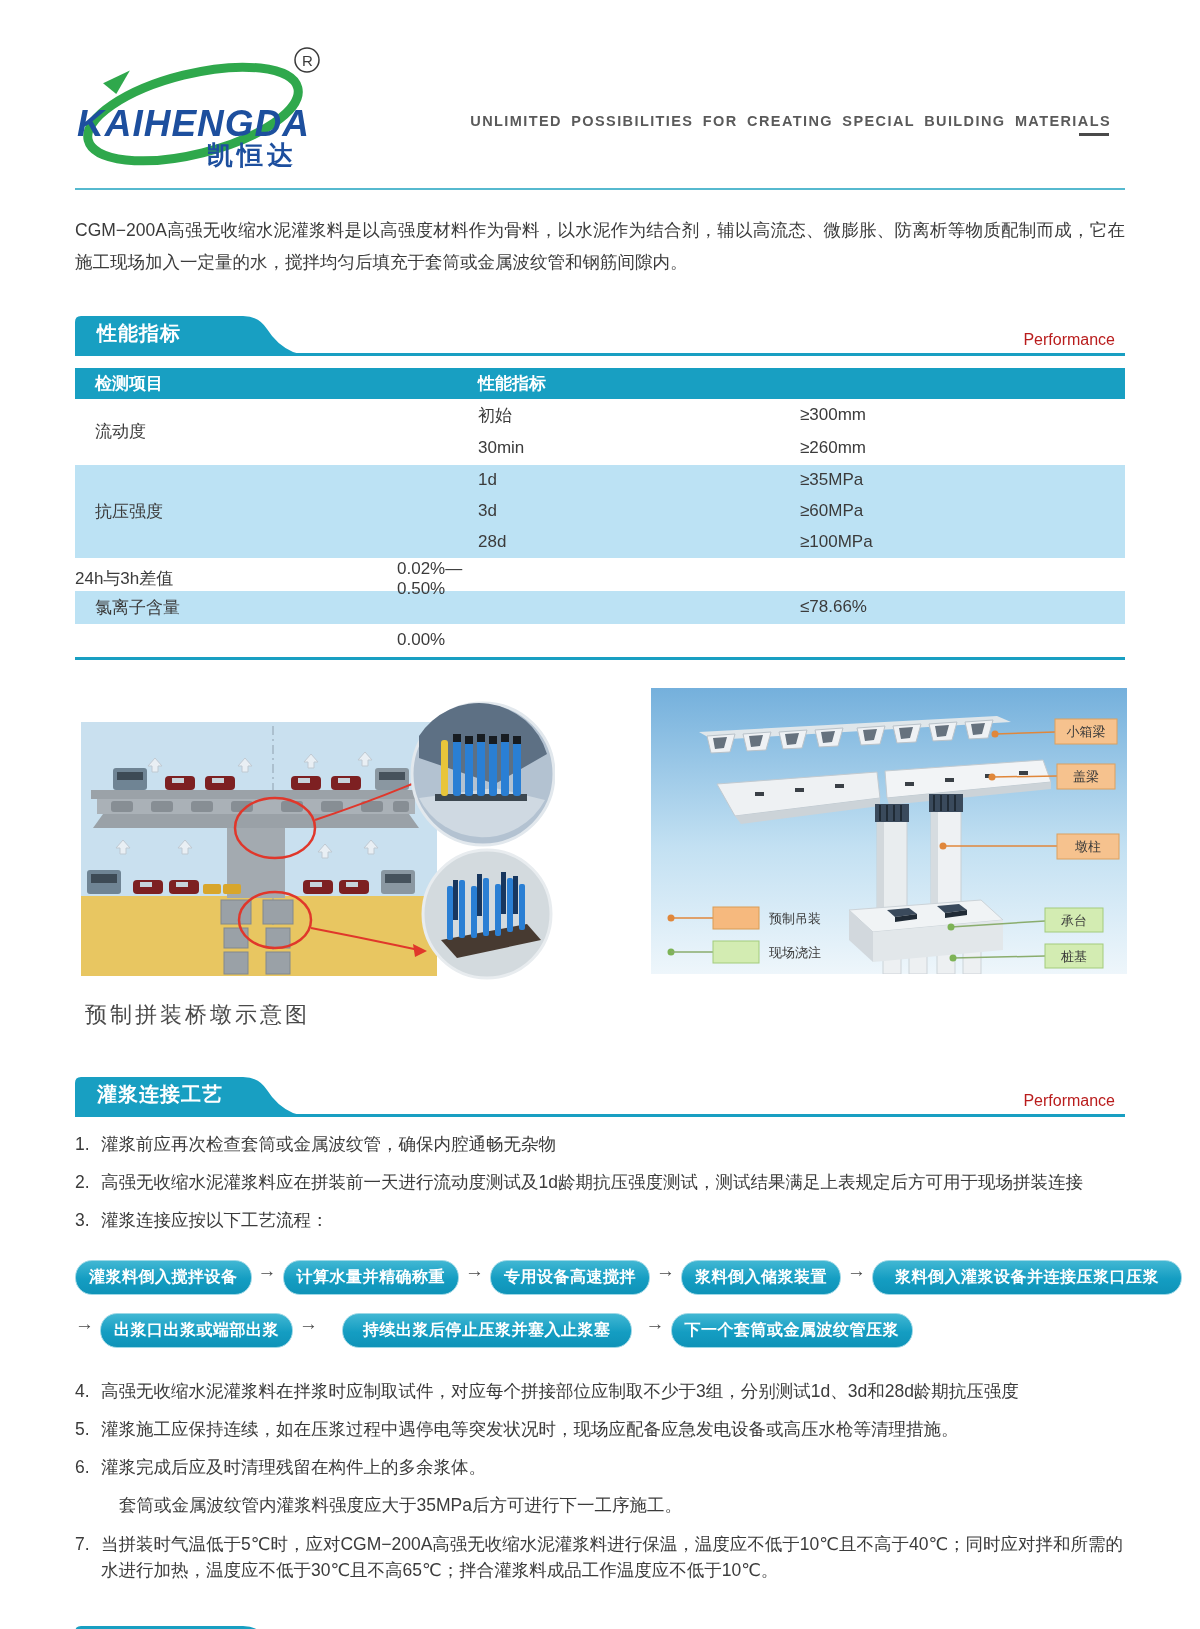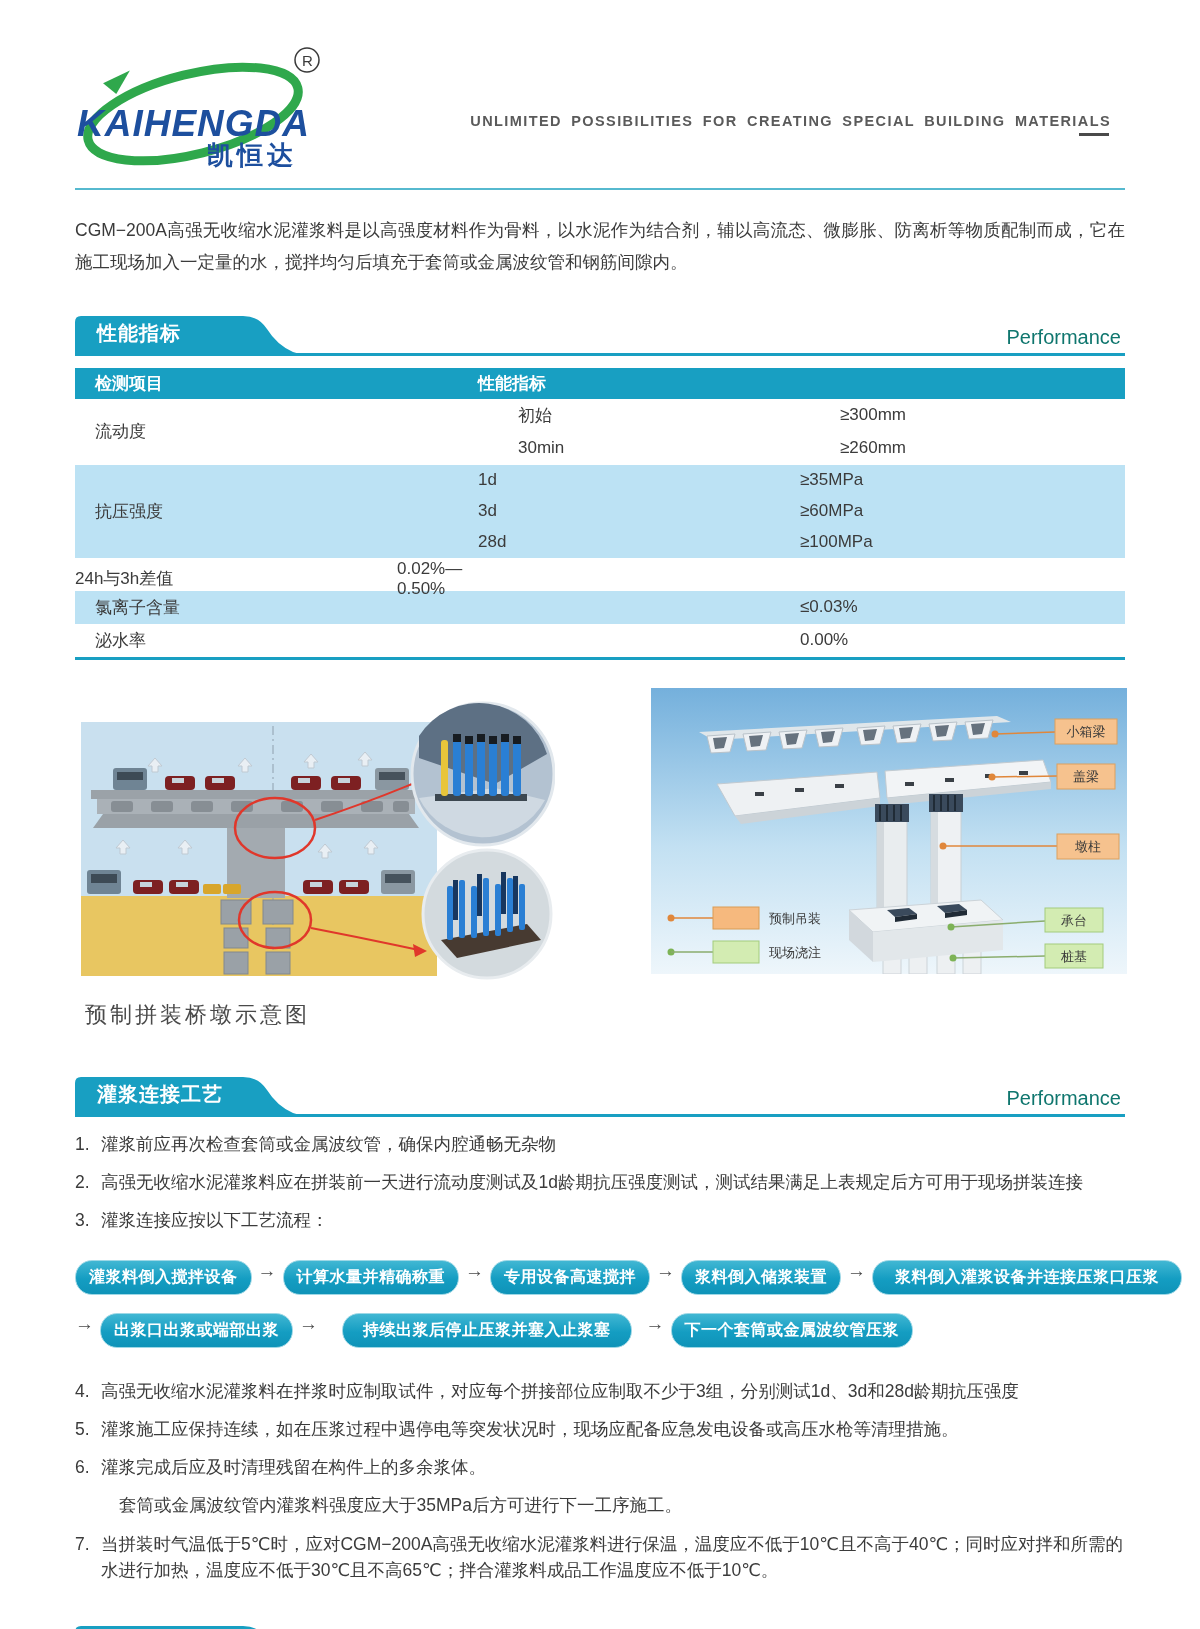--- a/index.html
+++ b/index.html
@@ -14,32 +14,32 @@
   .tagline-tick{display:block;margin:3px 2px 0 auto;width:30px;height:3px;background:#4a4a4a;}
   .hdr-rule{position:absolute;left:0;right:0;bottom:0;height:2px;background:#56b9cf;}
 
   
   .intro{margin-top:24px;font-size:17.5px;line-height:1.85;color:#3b3b3b;text-align:justify;}
 
   
   .sec{position:relative;margin-top:34px;height:40px;border-bottom:3px solid #189fc2;}
   .sec .tab{position:absolute;left:0;bottom:-3px;width:250px;height:40px;}
   .sec .tab-title{position:absolute;left:22px;top:7px;font-size:20px;font-weight:bold;color:#ffffff;letter-spacing:1px;}
-  .sec .sec-en{position:absolute;right:4px;bottom:4px;font-size:20px;color:#0f766e;}
+  .sec .sec-en{position:absolute;right:10px;bottom:4px;font-size:16px;color:#b91c1c;}
 
   
   .perf-table{margin-top:12px;border-bottom:3px solid #189fc2;font-size:17px;color:#3b3b3b;}
   .t-head{display:grid;grid-template-columns:403px 322px 1fr;background:#189fc2;color:#fff;font-weight:bold;height:31px;align-items:center;}
   .t-head .c1{padding-left:20px;}
   .t-row{display:grid;grid-template-columns:403px 1fr;align-items:center;}
   .t-row.shaded{background:#bce2f4;}
   .t-row .item{padding-left:20px;}
   .t-lines{display:flex;flex-direction:column;justify-content:center;}
   .t-line{display:grid;grid-template-columns:322px 1fr;height:31px;align-items:center;}
-  .row-h2 .t-line{height:33px;margin-left:40px;}
+  .row-h2 .t-line{height:33px;}
   .row-h3 .t-line{height:31px;}
   .t-row.single{height:33px;}
 
   
   .figures{display:flex;margin-top:28px;gap:30px;align-items:flex-start;}
   .fig-left{width:480px;}
   .fig-caption{margin:16px 0 0 10px;font-family:"Liberation Serif","DejaVu Serif",serif;font-size:22px;color:#4a4a4a;letter-spacing:3px;}
   .fig-right{width:476px;margin-left:66px;}
 
   
@@ -135,27 +135,26 @@
             <span>0.02%—0.50%</span>
           </div>
       </div>
     </div>
 
     <div class="t-row shaded single">
       <span class="item">氯离子含量</span>
       <div class="t-lines">
         <div class="t-line">
             <span></span>
-            <span>≤0.03%</span>
+            <span>≤78.66%</span>
           </div>
       </div>
     </div>
 
     <div class="t-row single">
-      <span class="item">泌水率</span>
       <div class="t-lines">
         <div class="t-line">
             <span></span>
             <span>0.00%</span>
           </div>
       </div>
     </div>
   </div>
 
   <div class="figures">

